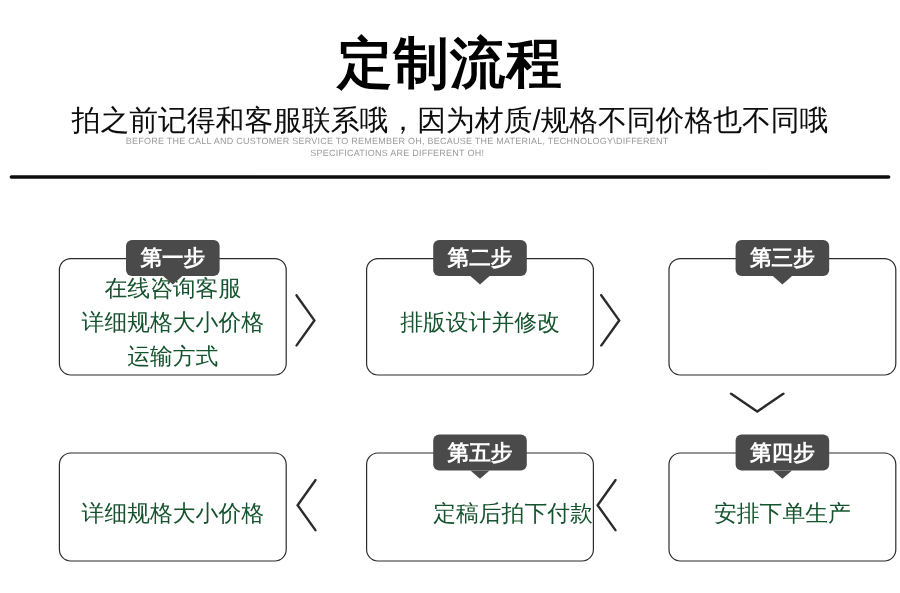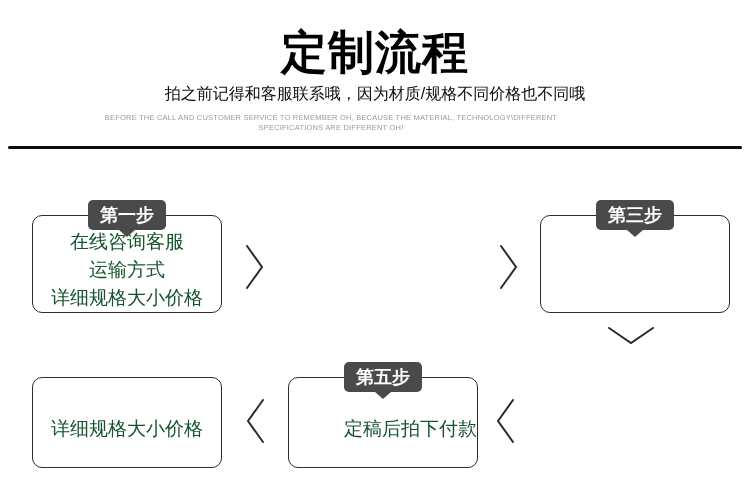--- a/index.html
+++ b/index.html
@@ -18,21 +18,21 @@
     text-align: center;
     font-size: 46px;
     font-weight: 900;
     color: #000000;
     letter-spacing: 1px;
   }
   .subtitle {
     position: absolute;
     top: 84px; left: 0; width: 750px;
     text-align: center;
-    font-size: 16px;
+    font-size: 24px;
     font-weight: 500;
     color: #0d0d0d;
   }
   .caption {
     position: absolute;
     top: 113px; left: 0; width: 662px;
     text-align: center;
     font-size: 7.5px;
     line-height: 10px;
     color: #9b9b9b;
@@ -48,20 +48,21 @@
   .step-box {
     position: absolute;
     width: 190px;
     background: #ffffff;
     border: 1.5px solid #2b2b2b;
     border-radius: 10px;
     display: flex;
     flex-direction: column;
     align-items: center;
     justify-content: center;
+    margin-left: 17px;
   }
   .row1 .step-box, .step-box.r1 { top: 215px; height: 98px; }
   .step-box.r2 { top: 377px; height: 91px; }
   .step-box .content {
     padding-top: 12px;
     text-align: center;
     font-size: 19px;
     line-height: 28px;
     color: #14532d;
     font-weight: 500;
@@ -115,31 +116,35 @@
   <div class="caption">
     <div>BEFORE THE CALL AND CUSTOMER SERVICE TO REMEMBER OH, BECAUSE THE MATERIAL, TECHNOLOGY\DIFFERENT</div>
     <div>SPECIFICATIONS ARE DIFFERENT OH!</div>
   </div>
   <div class="divider"></div>
 
   <div class="step-box r1" style="left:32px;">
     <div class="badge">第一步</div>
     <div class="content">
       <div>在线咨询客服</div>
+      <div>详细规格大小价格</div>
       <div>运输方式</div>
-      <div>详细规格大小价格</div>
     </div>
   </div>
 
   <div class="arrow" style="left:246px; top:245px;">
     <svg width="18" height="44" viewBox="0 0 18 44">
         <polyline points="1,1 16,22 1,43"></polyline>
       </svg>
   </div>
 
+  <div class="step-box r1" style="left:288px;">
+    <div class="badge">第二步</div>
+    <div class="content">排版设计并修改</div>
+  </div>
 
   <div class="arrow" style="left:500px; top:245px;">
     <svg width="18" height="44" viewBox="0 0 18 44">
         <polyline points="1,1 16,22 1,43"></polyline>
       </svg>
   </div>
 
   <div class="step-box r1" style="left:540px;">
     <div class="badge">第三步</div>
   </div>
@@ -164,14 +169,18 @@
     <div class="badge">第五步</div>
     <div class="content">定稿后拍下付款</div>
   </div>
 
   <div class="arrow" style="left:496px; top:399px;">
     <svg width="18" height="44" viewBox="0 0 18 44">
         <polyline points="17,1 2,22 17,43"></polyline>
       </svg>
   </div>
 
+  <div class="step-box r2" style="left:540px;">
+    <div class="badge">第四步</div>
+    <div class="content">安排下单生产</div>
+  </div>
 
 </div>
 
 </body></html>

